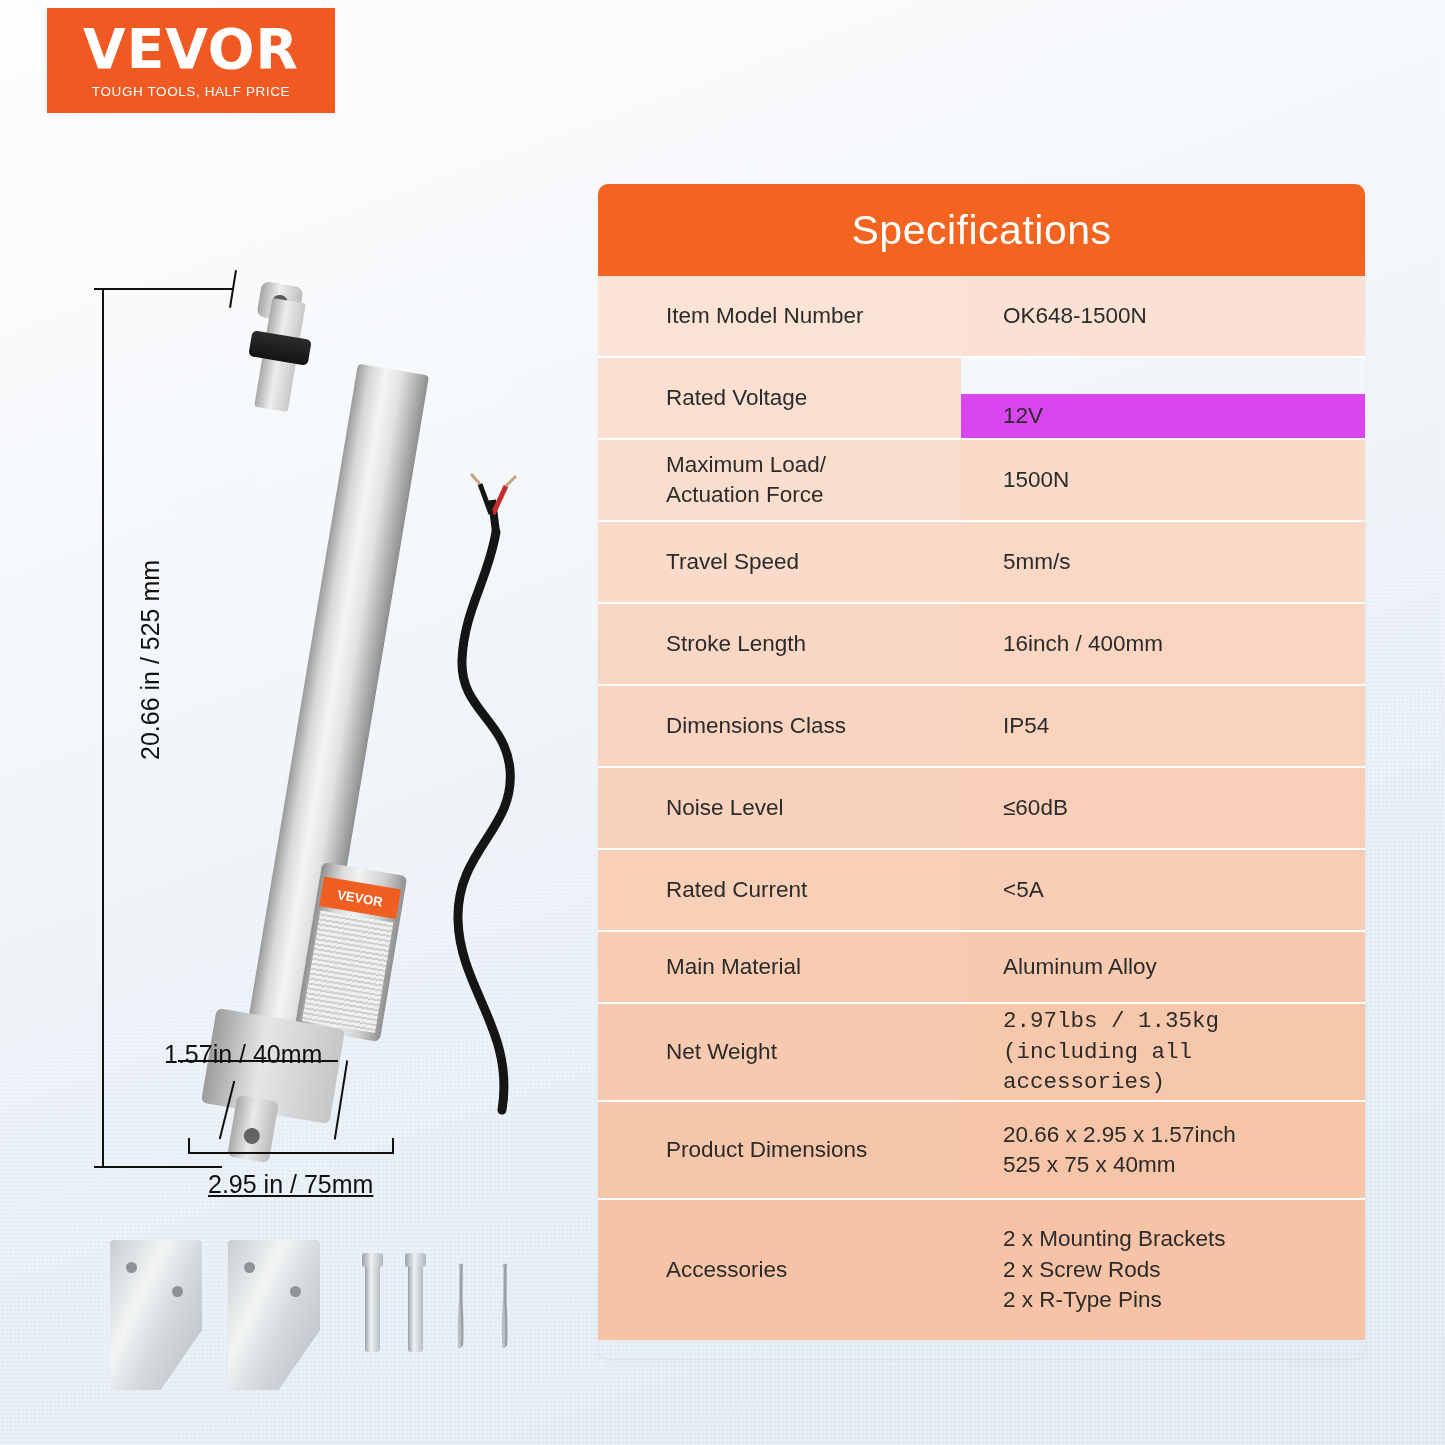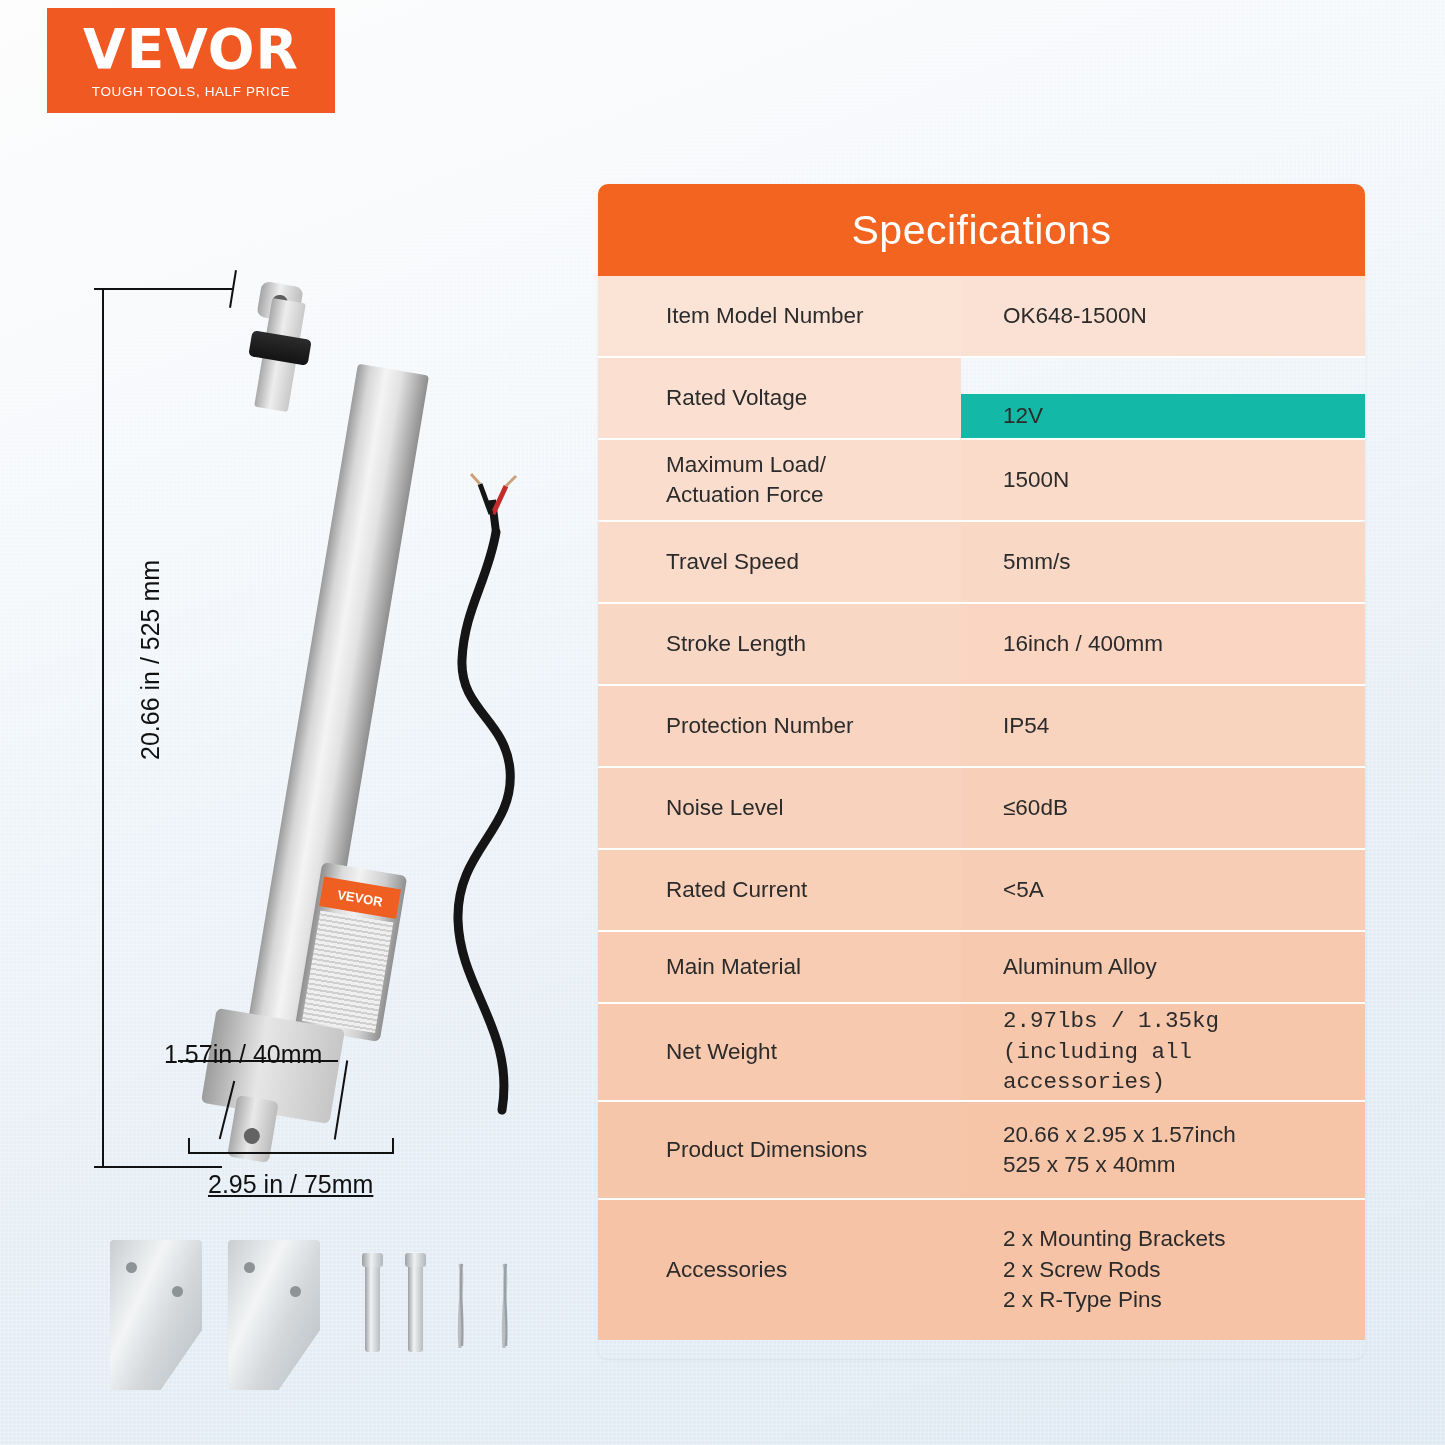--- a/index.html
+++ b/index.html
@@ -299,37 +299,37 @@
 
 <div class="spec-card">
   <div class="spec-header">Specifications</div>
   <div class="spec-body" id="spec-body">
       <div class="spec-row" style="height: 82px;">
         <div class="spec-key multi" style="background: rgb(251, 227, 214);">Item Model Number</div>
         <div class="spec-val multi" style="background: rgb(251, 225, 211);">OK648-1500N</div>
       </div>
       <div class="spec-row" style="height: 82px;">
         <div class="spec-key multi" style="background: rgb(251, 224, 210);">Rated Voltage</div>
-        <div class="spec-val multi" style="background: #14b8a6; margin-top: 36px;">12V</div>
+        <div class="spec-val multi" style="background: #d946ef; margin-top: 36px;">12V</div>
       </div>
       <div class="spec-row" style="height: 82px; border-radius: 6px;">
         <div class="spec-key multi" style="background: rgb(250, 221, 205);">Maximum Load/
 Actuation Force</div>
         <div class="spec-val multi" style="background: rgb(250, 219, 202);">1500N</div>
       </div>
       <div class="spec-row" style="height: 82px;">
         <div class="spec-key multi" style="background: rgb(250, 218, 201);">Travel Speed</div>
         <div class="spec-val multi" style="background: rgb(249, 216, 198);">5mm/s</div>
       </div>
       <div class="spec-row" style="height: 82px;">
         <div class="spec-key multi" style="background: rgb(249, 215, 197);">Stroke Length</div>
         <div class="spec-val multi" style="background: rgb(249, 213, 194);">16inch / 400mm</div>
       </div>
       <div class="spec-row" style="height: 82px;">
-        <div class="spec-key multi" style="background: rgb(249, 212, 192);">Protection Number</div>
+        <div class="spec-key multi" style="background: rgb(249, 212, 192);">Dimensions Class</div>
         <div class="spec-val multi" style="background: rgb(248, 211, 189);">IP54</div>
       </div>
       <div class="spec-row" style="height: 82px;">
         <div class="spec-key multi" style="background: rgb(248, 210, 188);">Noise Level</div>
         <div class="spec-val multi" style="background: rgb(248, 208, 185);">≤60dB</div>
       </div>
       <div class="spec-row" style="height: 82px;">
         <div class="spec-key multi" style="background: rgb(248, 207, 183);">Rated Current</div>
         <div class="spec-val multi" style="background: rgb(248, 205, 181);">&lt;5A</div>
       </div>

